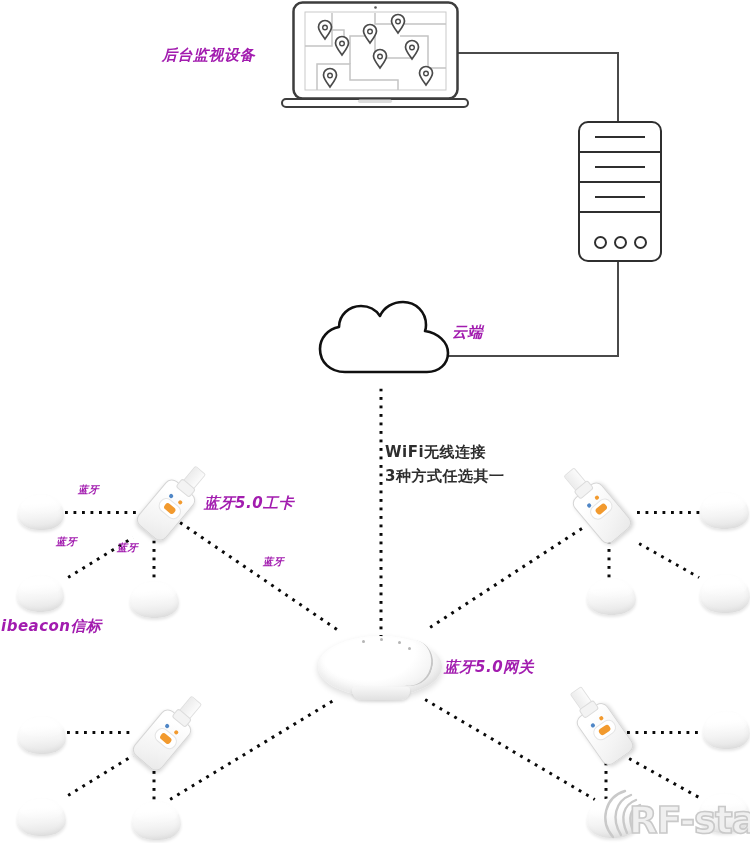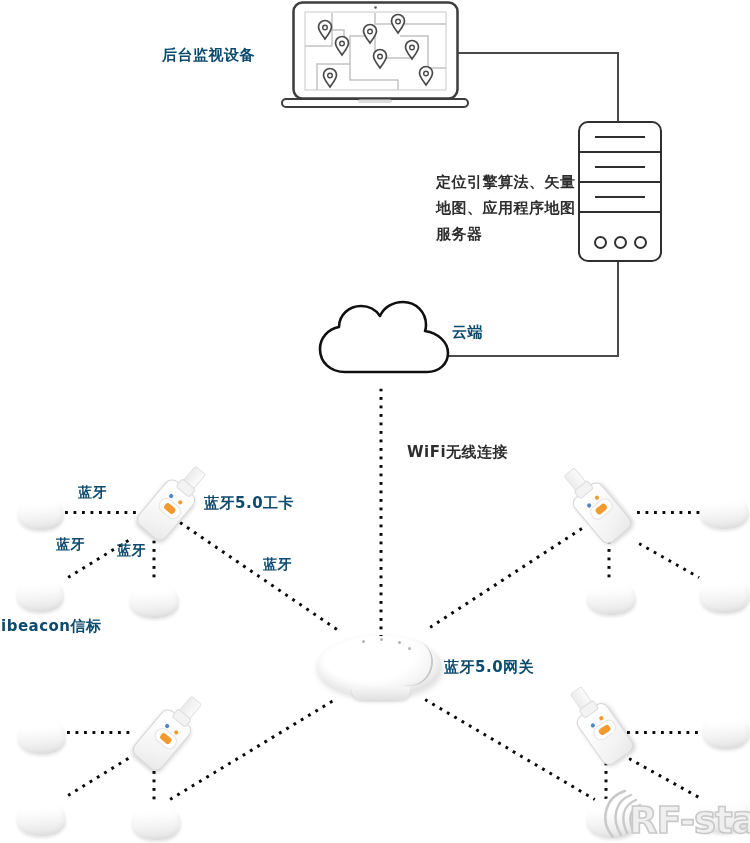--- a/index.html
+++ b/index.html
@@ -8,23 +8,23 @@
 
   
   .sline{position:absolute;background:#4a4a4a;z-index:1;}
 
   
   .dot-line{position:absolute;height:3px;transform-origin:0 50%;z-index:2;
     background-image:radial-gradient(circle at 1.5px 1.5px,#0a0a0a 1.45px,transparent 1.6px);
     background-size:8.5px 3px;background-repeat:repeat-x;}
 
   
-  .lbl{position:absolute;color:#0c4a6e;font-size:15px;font-weight:600;white-space:nowrap;
-       letter-spacing:.5px;z-index:6;line-height:1.2;}
-  .lbl.small{font-size:14px;}
+  .lbl{position:absolute;color:#a21caf;font-size:15px;font-weight:600;white-space:nowrap;
+       letter-spacing:.5px;z-index:6;line-height:1.2;font-style:italic;}
+  .lbl.small{font-size:10px;}
   .lblblock{position:absolute;color:#2d2d2d;font-size:15px;font-weight:600;white-space:nowrap;
        letter-spacing:.5px;z-index:6;}
   .lblblock .ln{line-height:26px;}
   .lblblock.tight .ln{line-height:23.5px;}
 
   
   .server{position:absolute;left:578px;top:121px;width:84px;height:141px;border:2.6px solid #2f2f2f;
           border-radius:10px;background:#fff;box-sizing:border-box;display:flex;flex-direction:column;z-index:4;}
   .server .slot{height:28px;border-bottom:2.6px solid #2f2f2f;display:flex;align-items:center;justify-content:center;}
   .server .slot i{display:block;width:50px;height:2.6px;background:#2f2f2f;}
@@ -230,30 +230,26 @@
   <div class="beacon" style="left:18px;top:716px;width:48px;height:38px"></div>
   <div class="beacon" style="left:17px;top:798px;width:49px;height:38px"></div>
   <div class="beacon" style="left:132px;top:801px;width:49px;height:39px"></div>
 
   <div class="beacon" style="left:703px;top:711px;width:47px;height:38px"></div>
   <div class="beacon" style="left:587px;top:798px;width:52px;height:40px"></div>
   <div class="beacon" style="left:699px;top:793px;width:51px;height:40px"></div>
 
   <div class="lbl" style="left:162px;top:46px">后台监视设备</div>
 
-  <div class="lblblock" style="left:436px;top:169px">
-    <div class="ln">定位引擎算法、矢量</div>
-    <div class="ln">地图、应用程序地图</div>
-    <div class="ln">服务器</div>
-  </div>
 
   <div class="lbl" style="left:452px;top:323px">云端</div>
 
-  <div class="lblblock tight" style="left:407px;top:441px">
+  <div class="lblblock tight" style="left:385px;top:441px">
     <div class="ln">WiFi无线连接</div>
+    <div class="ln">3种方式任选其一</div>
   </div>
 
   <div class="lbl" style="left:444px;top:658px">蓝牙5.0网关</div>
   <div class="lbl" style="left:204px;top:494px">蓝牙5.0工卡</div>
   <div class="lbl" style="left:1px;top:617px">ibeacon信标</div>
 
   <div class="lbl small" style="left:78px;top:484px">蓝牙</div>
   <div class="lbl small" style="left:56px;top:536px">蓝牙</div>
   <div class="lbl small" style="left:117px;top:542px">蓝牙</div>
   <div class="lbl small" style="left:263px;top:556px">蓝牙</div>

